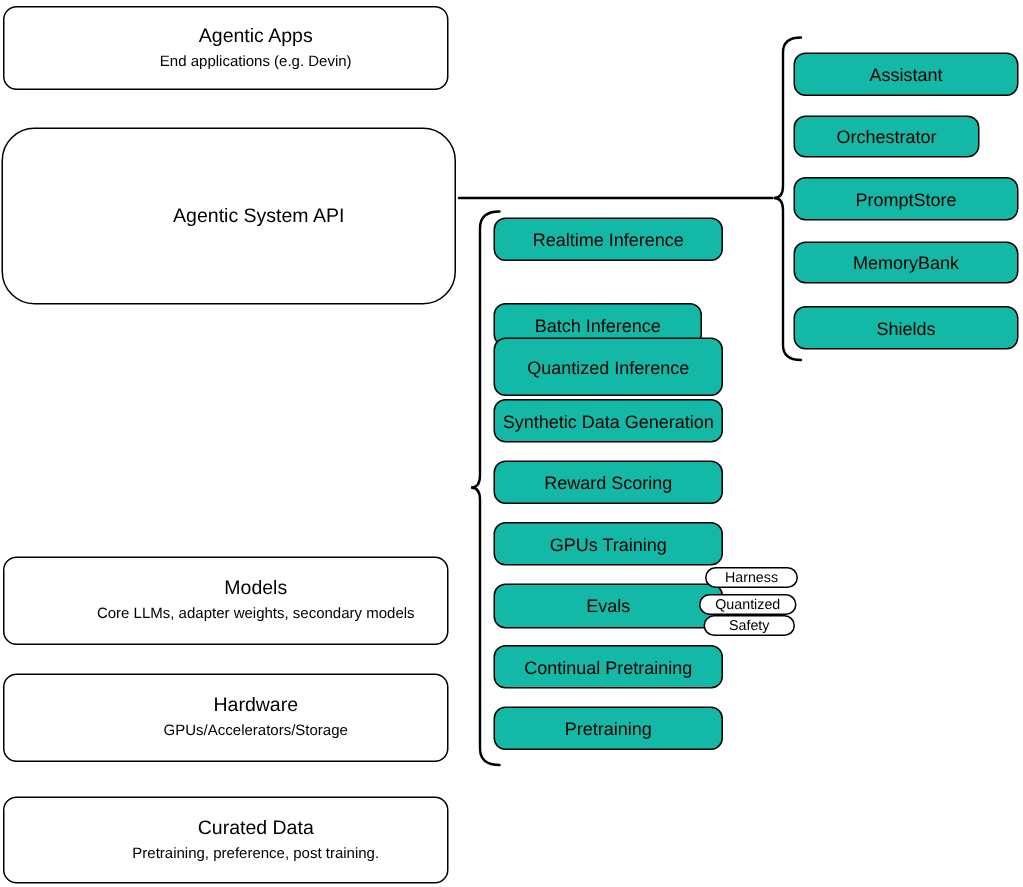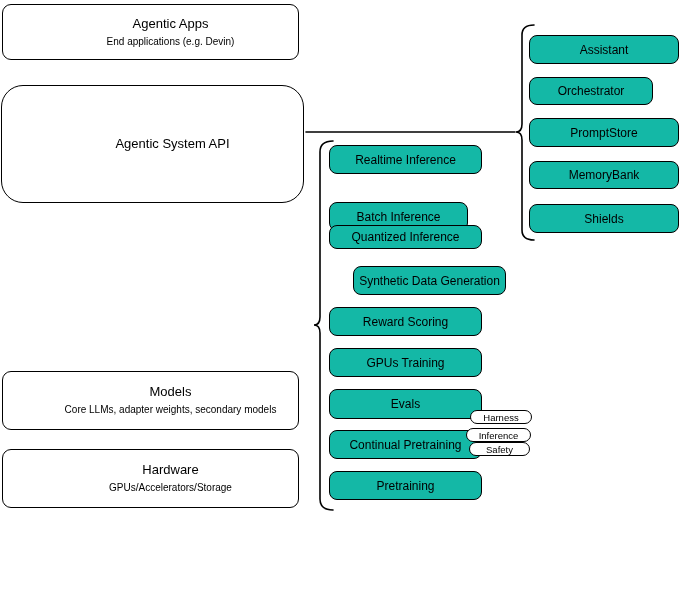--- a/index.html
+++ b/index.html
@@ -53,21 +53,20 @@
     position: absolute;
     border: 1.3px solid #000000;
     background: #ffffff;
     border-radius: 8px;
     display: flex;
     align-items: center;
     justify-content: center;
     font-size: 9.5px;
     white-space: nowrap;
     z-index: 3;
-    margin-top: 32px;
   }
 </style>
 </head>
 <body>
 
 <div class="canvas">
 
   <svg class="connectors" width="682" height="591" viewBox="0 0 682 591">
     <path d="M 306 132 L 515 132" fill="none" stroke="#000000" stroke-width="1.6" stroke-linecap="round"></path>
     <path d="M 534 25 Q 522 25 522 35 L 522 124 Q 522 132 516 132 Q 522 132 522 140 L 522 230 Q 522 240 534 240" fill="none" stroke="#000000" stroke-width="1.6" stroke-linecap="round"></path>
@@ -87,33 +86,37 @@
   <div class="layer-box" style="left:2px; top:371px; width:297px; height:59px; border-radius:9px;">
     <div class="layer-title">Models</div>
     <div class="layer-subtitle">Core LLMs, adapter weights, secondary models</div>
   </div>
 
   <div class="layer-box" style="left:2px; top:449px; width:297px; height:59px; border-radius:9px;justify-content:center;">
     <div class="layer-title">Hardware</div>
     <div class="layer-subtitle">GPUs/Accelerators/Storage</div>
   </div>
 
+  <div class="layer-box" style="left:2px; top:531px; width:297px; height:58px; border-radius:9px;">
+    <div class="layer-title">Curated Data</div>
+    <div class="layer-subtitle">Pretraining, preference, post training.</div>
+  </div>
 
   <div class="node" style="left:329px; top:145px; width:153px; height:29px;">Realtime Inference</div>
   <div class="node" style="left:329px; top:185px; width:139px; height:29px;margin-top:17px;">Batch Inference</div>
-  <div class="node" style="left:329px; top:225px; width:153px; height:24px;">Quantized Inference</div>
-  <div class="node" style="left:329px; top:266px; width:153px; height:29px;margin-left:24px;">Synthetic Data Generation</div>
+  <div class="node" style="left:329px; top:225px; width:153px; height:39px;">Quantized Inference</div>
+  <div class="node" style="left:329px; top:266px; width:153px; height:29px;">Synthetic Data Generation</div>
   <div class="node" style="left:329px; top:307px; width:153px; height:29px;">Reward Scoring</div>
   <div class="node" style="left:329px; top:348px; width:153px; height:29px;">GPUs Training</div>
   <div class="node" style="left:329px; top:389px; width:153px; height:30px;">Evals</div>
   <div class="node" style="left:329px; top:430px; width:153px; height:29px;">Continual Pretraining</div>
   <div class="node" style="left:329px; top:471px; width:153px; height:29px;">Pretraining</div>
 
   <div class="tag" style="left:470px; top:378px; width:62px; height:14px;">Harness</div>
-  <div class="tag" style="left:466px; top:396px; width:65px; height:14px;">Inference</div>
+  <div class="tag" style="left:466px; top:396px; width:65px; height:14px;">Quantized</div>
   <div class="tag" style="left:469px; top:410px; width:61px; height:14px;">Safety</div>
 
   <div class="node" style="left:529px; top:35px; width:150px; height:29px;">Assistant</div>
   <div class="node" style="left:529px; top:77px; width:124px; height:28px;">Orchestrator</div>
   <div class="node" style="left:529px; top:118px; width:150px; height:29px;">PromptStore</div>
   <div class="node" style="left:529px; top:161px; width:150px; height:28px;">MemoryBank</div>
   <div class="node" style="left:529px; top:204px; width:150px; height:29px;">Shields</div>
 
 </div>
 

